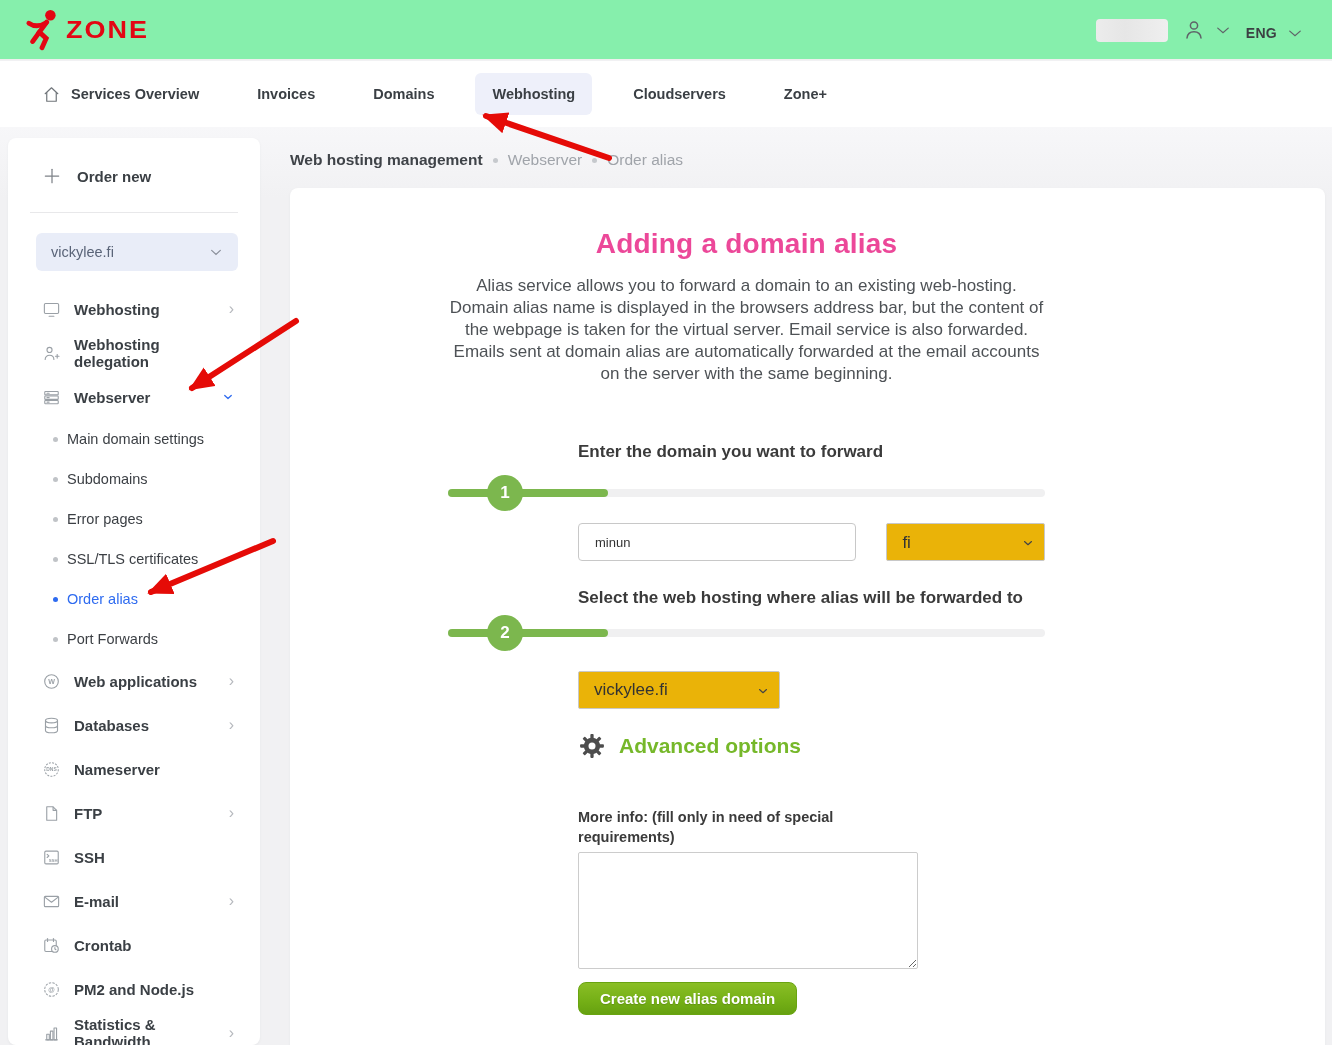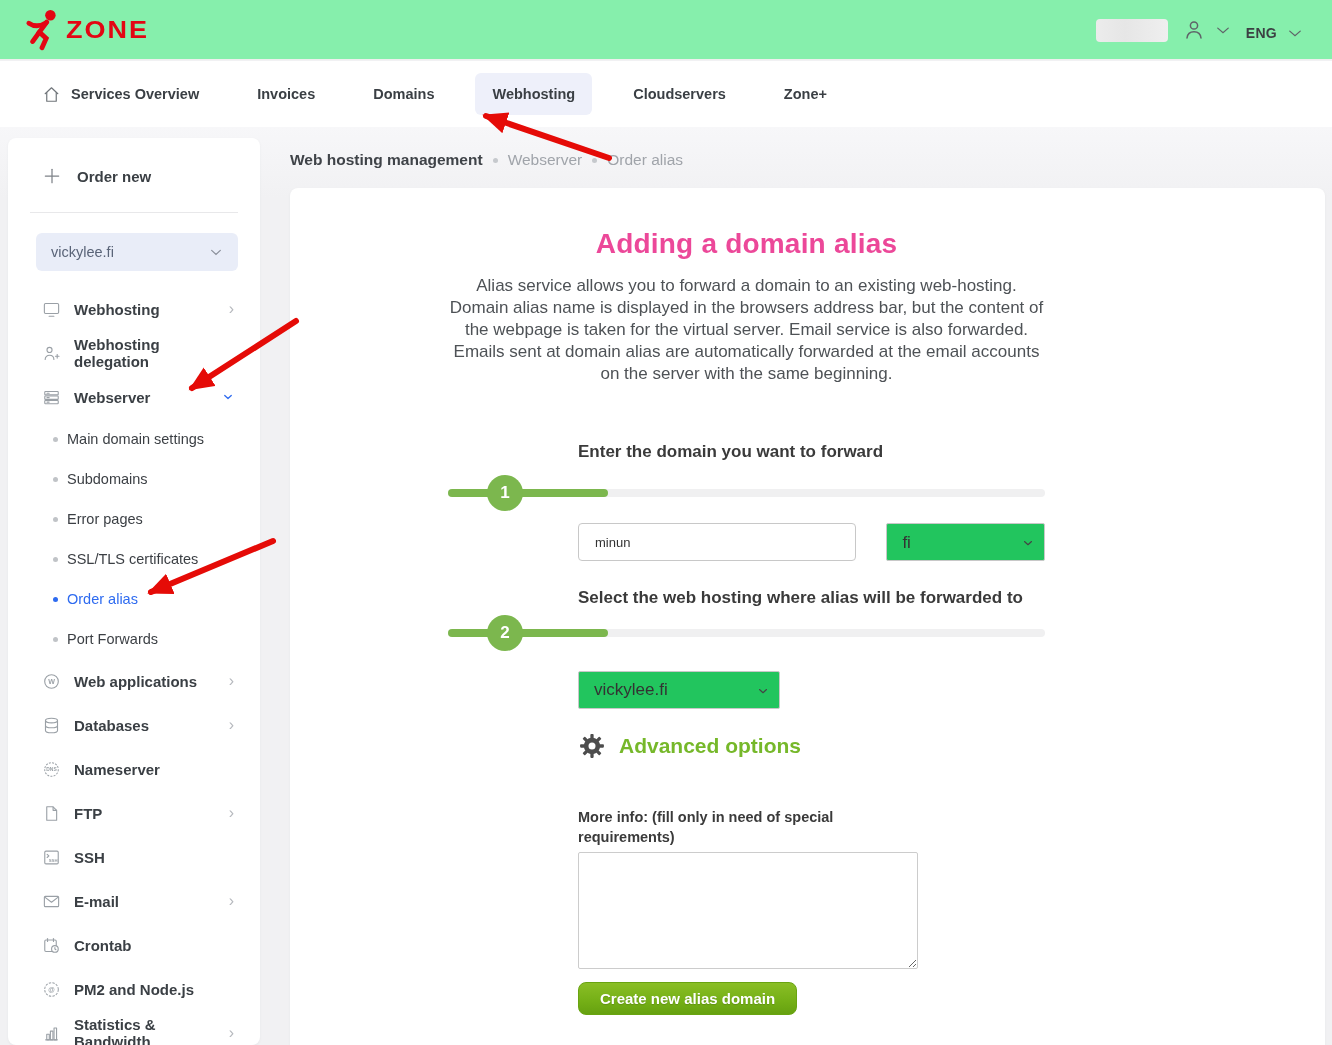--- a/index.html
+++ b/index.html
@@ -115,21 +115,21 @@
     display:flex; align-items:center; justify-content:center;
   }
   .field-row { margin:12px 0 0 130px; display:flex; gap:30px; }
   .text-input {
     width:299px; height:38px; border:1px solid #c8c8c8; border-radius:4px;
     font-family:"Liberation Sans",sans-serif; font-size:13px; color:#333; padding:0 16px; outline:none;
   }
   .select-wrap { position:relative; }
   .select-wrap select {
     -webkit-appearance:none; appearance:none;
-    height:38px; border:1px solid #c8c8c8; border-radius:2px; background:#22c55e;
+    height:38px; border:1px solid #c8c8c8; border-radius:2px; background:#eab308;
     font-family:"Liberation Sans",sans-serif; font-size:17px; color:#333;
     padding:0 32px 0 15px; outline:none; cursor:pointer; width:100%;
   }
   .select-wrap .sel-chev {
     position:absolute; right:10px; top:50%; transform:translateY(-45%); pointer-events:none; display:flex;
   }
   .w-tld { width:172px; }
   .w-host { width:202px; }
   .advanced-row { margin:23px 0 0 130px; display:flex; align-items:center; gap:13px; cursor:pointer; }
   .advanced-label { font-size:21px; font-weight:700; color:#76b82a; }

